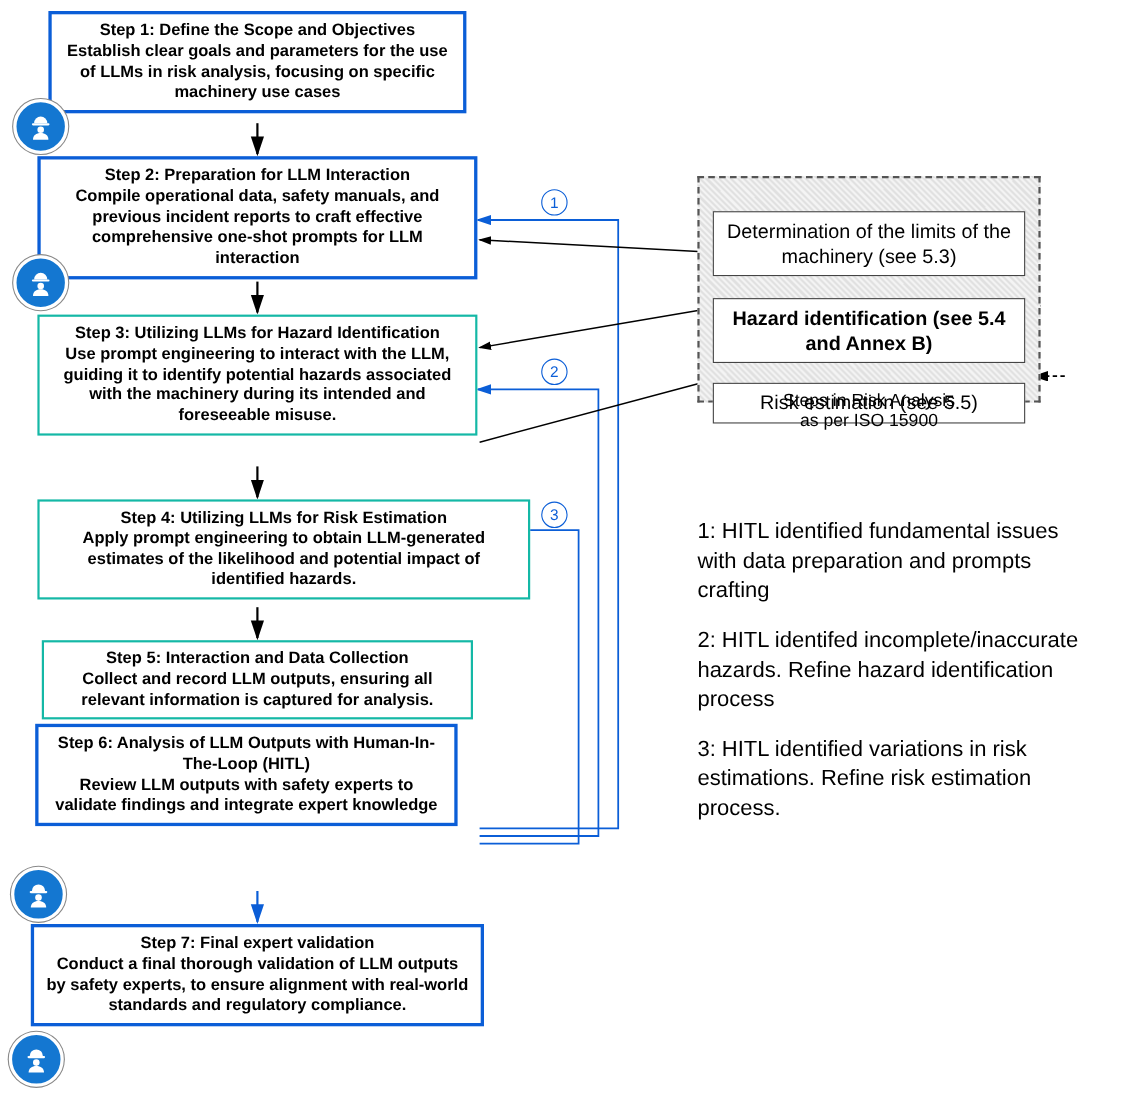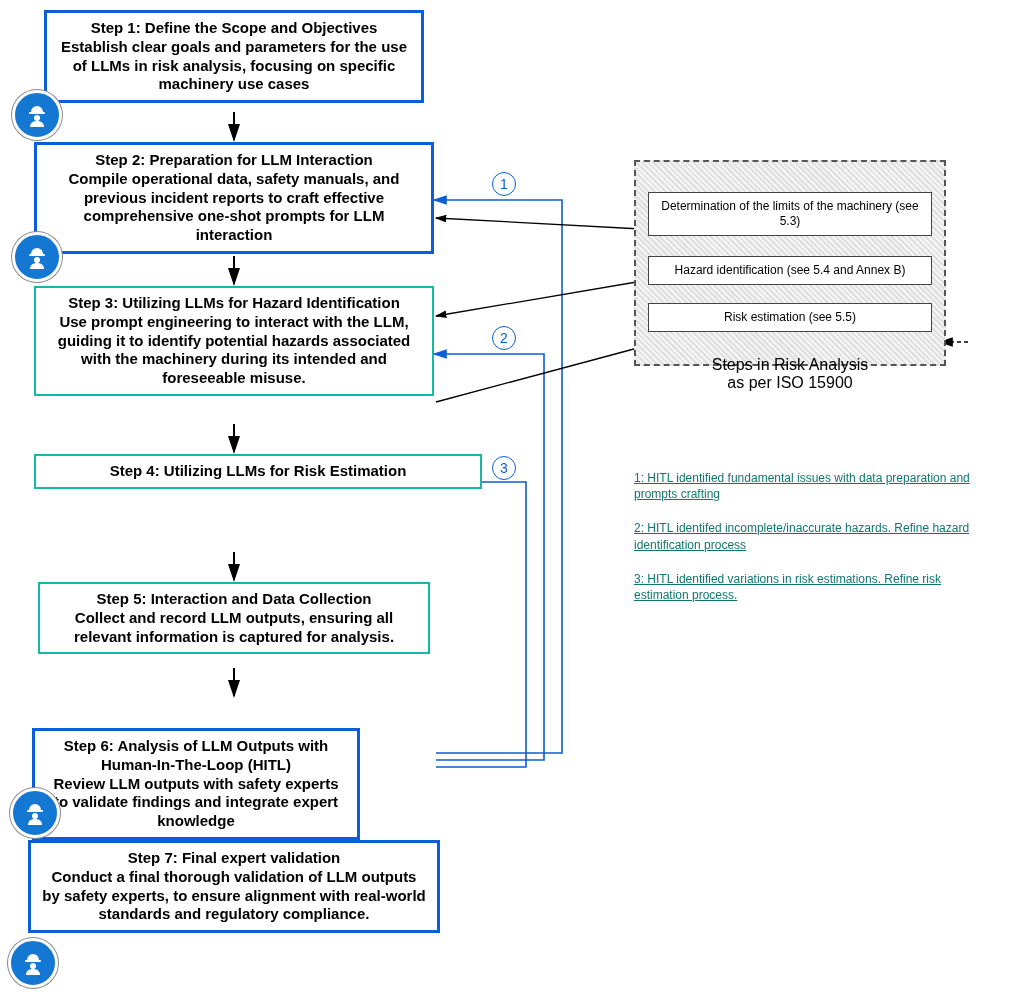--- a/index.html
+++ b/index.html
@@ -49,21 +49,21 @@
     border: 2px dashed #555;
     background: repeating-linear-gradient(45deg, #f4f4f4 0 2px, #e0e0e0 2px 4px);
     padding: 16px 12px 12px 12px;
     box-sizing: border-box;
   }
   .iso-inner {
     background: #fff;
     border: 1px solid #444;
     margin: 8px 0;
     text-align: center;
-    font-size: 12px;
+    font-size: 18px;
     padding: 6px 4px;
     line-height: 1.25;
   }
   .iso-caption {
     position: absolute;
     text-align: center;
     font-size: 16px;
     color: #000;
     width: 300px;
   }
@@ -73,25 +73,24 @@
     border: 1.6px solid #0b5ed7;
     color: #0b5ed7;
     border-radius: 50%;
     text-align: center;
     font-size: 14px;
     line-height: 22px;
     background: #fff;
   }
   .legend {
     position: absolute;
-    font-size: 12px;
-    color: #0f766e;
+    font-size: 20px;
+    color: #000000;
     line-height: 1.35;
     width: 350px;
-    text-decoration: underline;
   }
   .legend .entry { margin-bottom: 18px; }
 </style>
 </head>
 <body>
 
 <div class="canvas">
 
   <svg width="1024" height="1008" style="position:absolute;left:0;top:0;pointer-events:none">
     <defs>
@@ -139,28 +138,29 @@
     <span class="step-body">Compile operational data, safety manuals, and previous incident reports to craft effective comprehensive one-shot prompts for LLM interaction</span>
   </div>
 
   <div class="step-box black" style="left:34px; top:286px; width:400px;">
     <span class="step-title">Step 3: Utilizing LLMs for Hazard Identification</span>
     <span class="step-body">Use prompt engineering to interact with the LLM, guiding it to identify potential hazards associated with the machinery during its intended and foreseeable misuse.</span>
   </div>
 
   <div class="step-box black" style="left:34px; top:454px; width:448px;">
     <span class="step-title">Step 4: Utilizing LLMs for Risk Estimation</span>
+    <span class="step-body">Apply prompt engineering to obtain LLM-generated estimates of the likelihood and potential impact of identified hazards.</span>
   </div>
 
   <div class="step-box black" style="left:38px; top:582px; width:392px;">
     <span class="step-title">Step 5: Interaction and Data Collection</span>
     <span class="step-body">Collect and record LLM outputs, ensuring all relevant information is captured for analysis.</span>
   </div>
 
-  <div class="step-box blue" style="left:32px; top:728px; width:328px;">
+  <div class="step-box blue" style="left:32px; top:658px; width:384px;">
     <span class="step-title">Step 6: Analysis of LLM Outputs with Human-In-The-Loop (HITL)</span>
     <span class="step-body">Review LLM outputs with safety experts to validate findings and integrate expert knowledge</span>
   </div>
 
   <div class="step-box blue" style="left:28px; top:840px; width:412px;">
     <span class="step-title">Step 7: Final expert validation</span>
     <span class="step-body">Conduct a final thorough validation of LLM outputs by safety experts, to ensure alignment with real-world standards and regulatory compliance.</span>
   </div>
 
   <div class="icon-badge" style="left:12px; top:90px;">
@@ -199,21 +199,21 @@
           <path d="M15 6a6 6 0 0 0-6 6h12a6 6 0 0 0-6-6z"></path>
           <rect x="7" y="12" width="16" height="2" rx="1"></rect>
           <circle cx="15" cy="18" r="3"></circle>
           <path d="M8 27c0-4 3-6 7-6s7 2 7 6z"></path>
         </g>
       </svg>
   </div>
 
   <div class="iso-panel" style="left:634px; top:160px; width:312px; height:206px;">
     <div class="iso-inner" style="margin-top:14px;">Determination of the limits of the machinery (see 5.3)</div>
-    <div class="iso-inner" style="margin-top:20px;">Hazard identification (see 5.4 and Annex B)</div>
+    <div class="iso-inner" style="margin-top:20px;font-weight:bold;">Hazard identification (see 5.4 and Annex B)</div>
     <div class="iso-inner" style="margin-top:18px;">Risk estimation (see 5.5)</div>
   </div>
   <div class="iso-caption" style="left:640px; top:356px;">
     <span>Steps in Risk Analysis</span><br>
     <span>as per ISO 15900</span>
   </div>
 
   <div class="feedback-label" style="left:492px; top:172px;">1</div>
   <div class="feedback-label" style="left:492px; top:326px;">2</div>
   <div class="feedback-label" style="left:492px; top:456px;">3</div>

